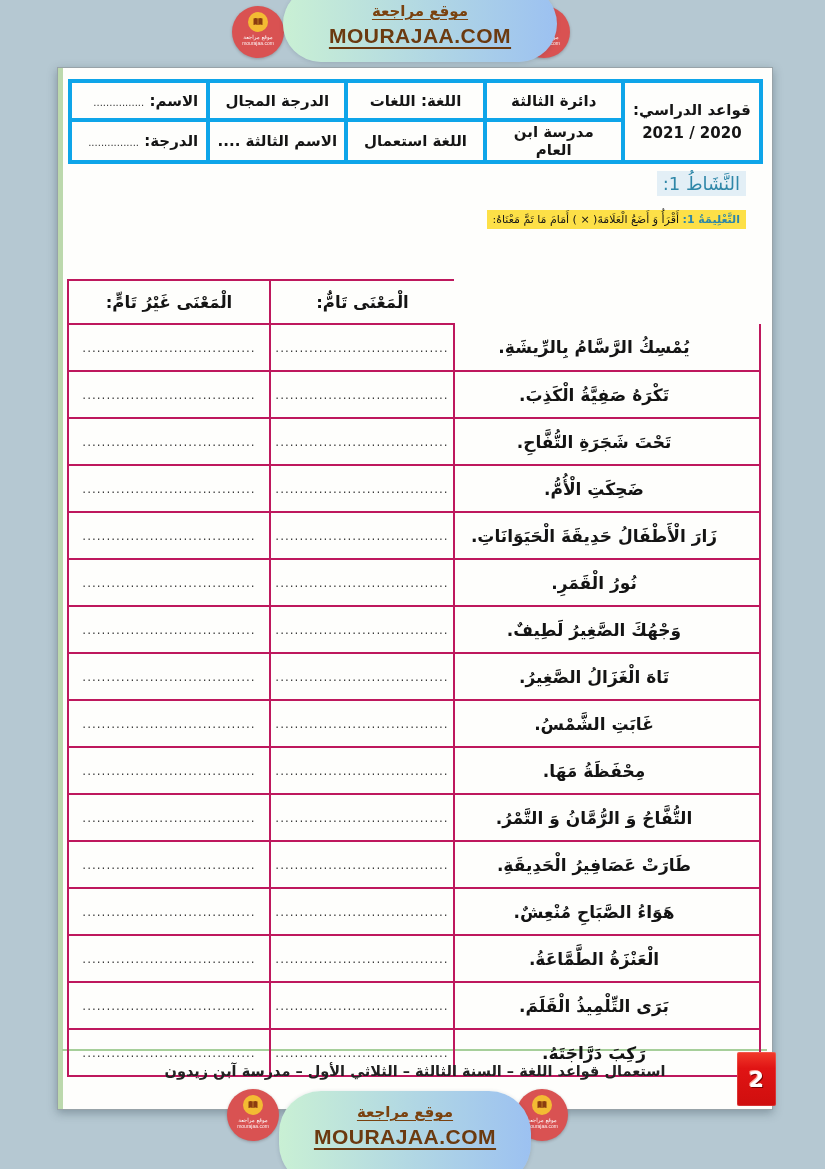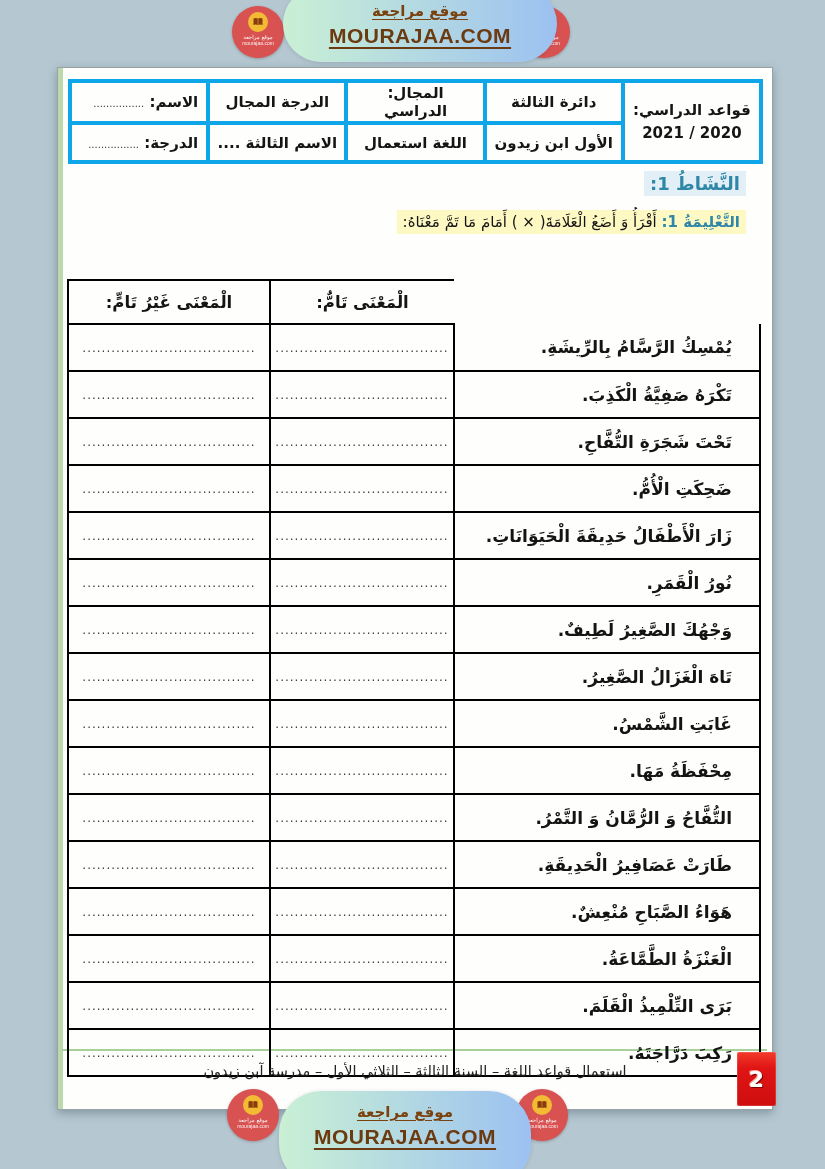--- a/index.html
+++ b/index.html
@@ -24,48 +24,48 @@
     font-size:15px;font-weight:bold;color:#151515;
   }
   .info-table td{border:4px solid #0ea5e9;height:33px;text-align:center;vertical-align:middle;padding:1px 7px;}
   .info-table .year-cell div{line-height:1.5;}
   .info-table .name-cell{text-align:right;padding-right:8px;}
   .dots-sm{font-size:10px;letter-spacing:1px;color:#333;font-weight:normal;}
 
   
   .activity-title{
     position:absolute;top:103px;right:26px;
-    color:#2f87a8;font-size:18px;font-weight:bold;
+    color:#2f87a8;font-size:18px;font-weight:normal;
     background:#e3eff6;padding:2px 6px;
   }
   .instruction{
     position:absolute;top:142px;right:26px;white-space:nowrap;
-    font-size:15px;background:#fef9c3;padding:3px 6px;color:#141414;
+    font-size:11px;background:#fde047;padding:3px 6px;color:#141414;
   }
   .instruction .lbl{color:#2f87a8;font-weight:bold;}
 
   
   .main-table{
     position:absolute;right:11px;top:211px;width:692px;table-layout:fixed;
     color:#141414;
   }
   .main-table col.c-sentence{width:306px;}
   .main-table col.c-complete{width:184px;}
   .main-table col.c-incomplete{width:202px;}
-  .main-table th,.main-table td{border:2px solid #000000;vertical-align:middle;overflow:hidden;}
+  .main-table th,.main-table td{border:2px solid #be185d;vertical-align:middle;overflow:hidden;}
   .main-table thead th{height:40px;font-size:16.5px;font-weight:bold;text-align:center;}
   .main-table td.corner{border:hidden;background:transparent;}
   .main-table tbody td{height:43px;}
-  .cell-sentence{font-size:17px;font-weight:bold;text-align:right;padding-right:27px;white-space:nowrap;}
+  .cell-sentence{font-size:17px;font-weight:bold;text-align:center;padding-right:27px;white-space:nowrap;}
   .cell-dots{font-size:12px;letter-spacing:1px;color:#3a3a3a;text-align:center;white-space:nowrap;cursor:pointer;}
 
   
   .footer-credit{
     position:absolute;top:995px;width:100%;text-align:center;
-    font-size:14.5px;font-weight:400;color:#222;padding-left:40px;
+    font-size:14.5px;font-weight:700;color:#222;padding-left:40px;
   }
   .page-tab{
     position:absolute;left:737px;top:1052px;width:39px;height:54px;
     background:linear-gradient(#f23b2b 0%,#e01414 30%,#cf0e0e 100%);
     border-radius:2px;box-shadow:inset 0 0 0 1px rgba(255,255,255,.15);
     display:flex;align-items:center;justify-content:center;
   }
   .page-tab span{
     color:#fff;font-size:22px;font-weight:bold;
     text-shadow:1px 1px 0 #7a0000,-1px -1px 0 #ffb0a0;
@@ -112,29 +112,29 @@
   <div class="green-rule"></div>
 
   <table class="info-table" dir="rtl">
     <tbody>
       <tr>
         <td class="year-cell" rowspan="2">
           <div>قواعد الدراسي:</div>
           <div dir="ltr">2021 / 2020</div>
         </td>
         <td>دائرة الثالثة</td>
-        <td>المجال: الدراسي</td>
+        <td>اللغة: اللغات</td>
         <td>الدرجة المجال</td>
         <td class="name-cell">
           <span>الاسم:</span>
           <span class="dots-sm">................</span>
         </td>
       </tr>
       <tr>
-        <td>الأول ابن زيدون</td>
+        <td>مدرسة ابن العام</td>
         <td>اللغة استعمال</td>
         <td>الاسم الثالثة ....</td>
         <td class="name-cell">
           <span>الدرجة:</span>
           <span class="dots-sm">................</span>
         </td>
       </tr>
     </tbody>
   </table>
 

